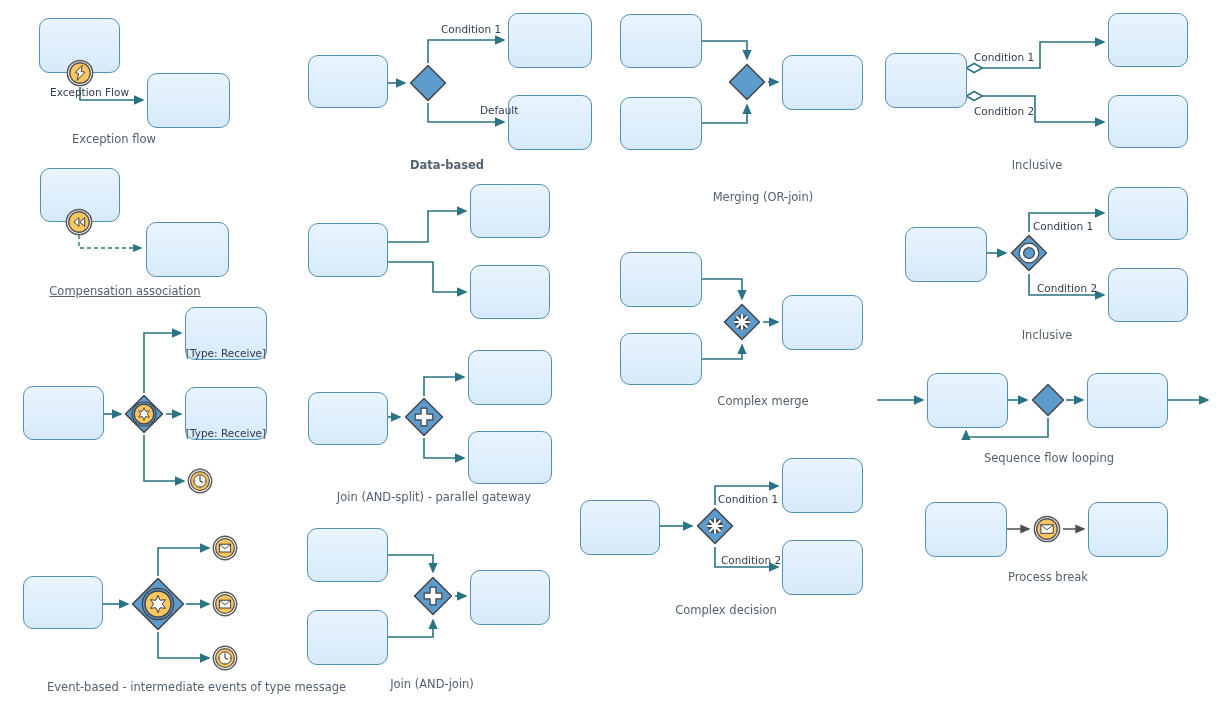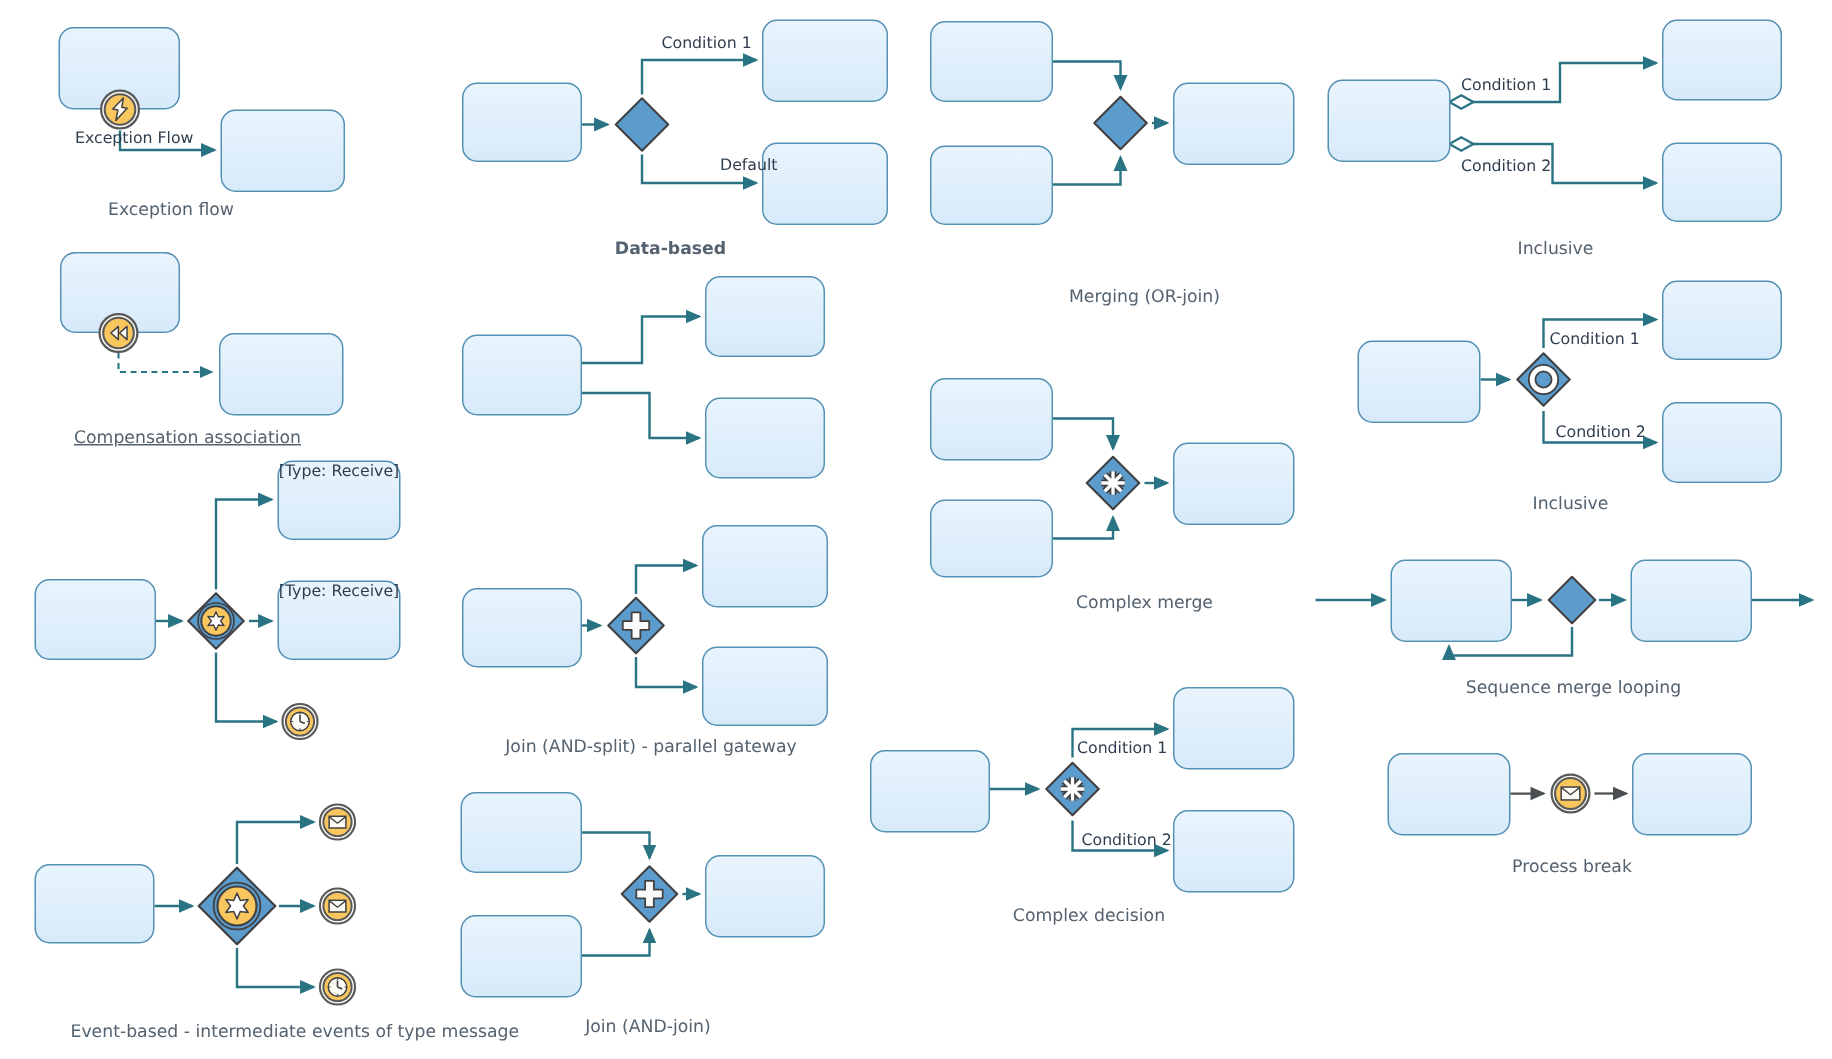--- a/index.html
+++ b/index.html
@@ -1,20 +1,20 @@
 <!DOCTYPE html>
 <html><head>
 <meta charset="utf-8">
 <style>
   html,body{margin:0;padding:0;background:#ffffff;}
   .canvas{position:relative;width:1221px;height:706px;background:#ffffff;overflow:hidden;
           font-family:"DejaVu Sans","Liberation Sans",sans-serif;}
   .task{position:absolute;box-sizing:border-box;border:1.4px solid #5290b4;border-radius:10px;
         background:linear-gradient(180deg,#e9f4fd 0%,#d7eafa 100%);
-        display:flex;align-items:flex-start;justify-content:center;}
+        display:flex;align-items:flex-end;justify-content:center;}
   .task span{font-size:10.5px;color:#2f3e4e;white-space:nowrap;}
   .node{position:absolute;line-height:0;}
   .lbl{position:absolute;font-size:10.5px;color:#2f3e4e;white-space:nowrap;}
   .cap{position:absolute;font-size:11.5px;color:#54626f;text-align:center;white-space:nowrap;}
   svg.overlay{position:absolute;left:0;top:0;pointer-events:none;}
   .flow{fill:none;stroke:#2a7383;stroke-width:1.6;}
   .flow.dashed{stroke-dasharray:4 3;stroke-width:1.4;}
   .flow.gray{stroke:#4a4f52;stroke-width:1.5;}
 </style>
 </head>
@@ -297,21 +297,21 @@
   <div class="lbl" style="left:1037px;top:282px;">Condition 2</div>
   <div class="cap" style="left:967px;top:328px;width:160px;">Inclusive</div>
 
   <div class="task" style="left:927px;top:373px;width:81px;height:55px;"></div>
   <div class="task" style="left:1087px;top:373px;width:81px;height:55px;"></div>
   <div class="node" style="left:1031px;top:383px;">
     <svg width="34" height="34">
       <path d="M17,1.5 L32.5,17 L17,32.5 L1.5,17 Z" fill="#5b9ccc" stroke="#414042" stroke-width="1.4" stroke-linejoin="round"></path>
     </svg>
   </div>
-  <div class="cap" style="left:949px;top:451px;width:200px;">Sequence merge looping</div>
+  <div class="cap" style="left:949px;top:451px;width:200px;">Sequence flow looping</div>
 
   <div class="task" style="left:925px;top:502px;width:82px;height:55px;"></div>
   <div class="task" style="left:1088px;top:502px;width:80px;height:55px;"></div>
   <div class="node" style="left:1033px;top:515px;">
     <svg width="28" height="28">
       <circle cx="14" cy="14" r="12.6" fill="#f8f5ed" stroke="#58595b" stroke-width="1.5"></circle>
       <circle cx="14" cy="14" r="10.3" fill="#f9c75e" stroke="#58595b" stroke-width="1.4"></circle>
       <rect x="7.8" y="9.7" width="12.4" height="8.6" fill="#fdfcf5" stroke="#414042" stroke-width="1"></rect>
       <path d="M8,10.1 L14,14.8 L20,10.1" fill="none" stroke="#414042" stroke-width="0.9"></path>
     </svg>

